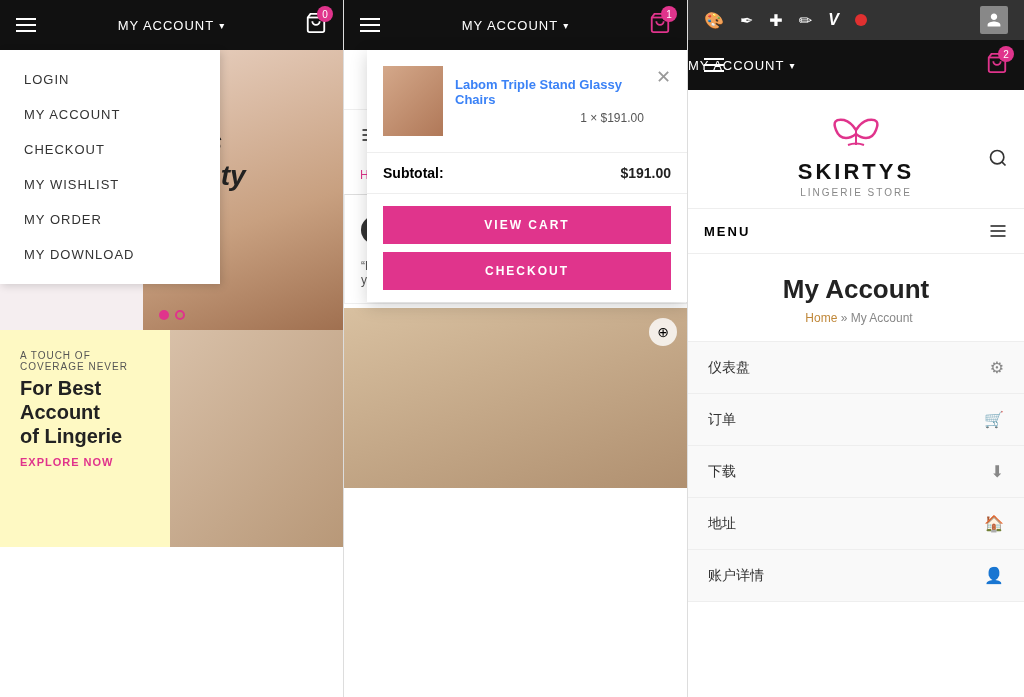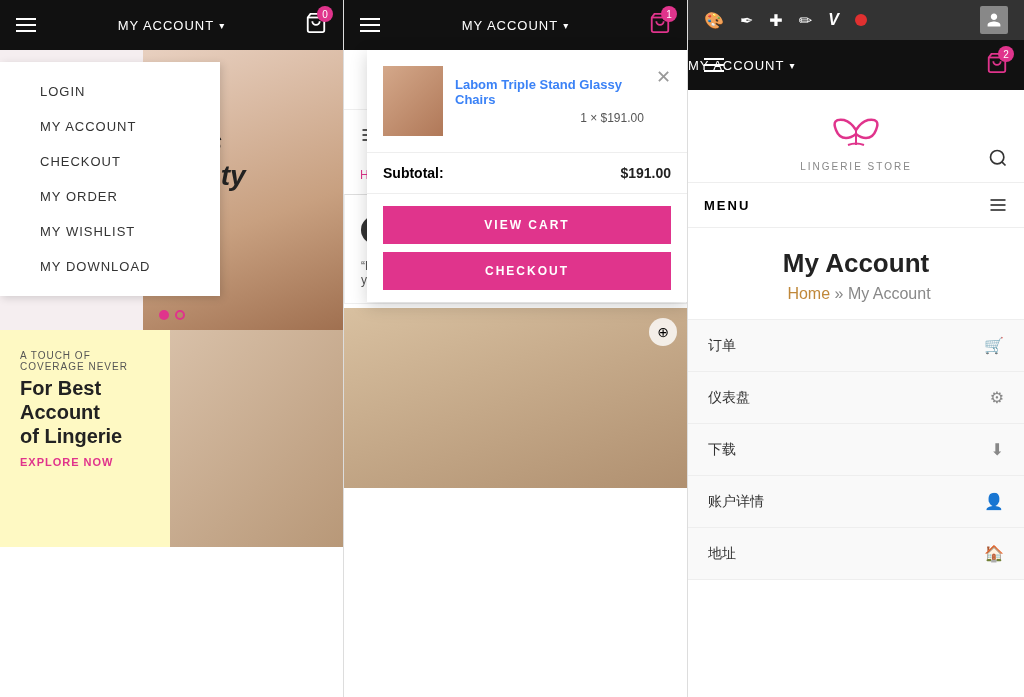--- a/index.html
+++ b/index.html
@@ -14,21 +14,21 @@
     
     .header { background: #111; color: #fff; display: flex; align-items: center; justify-content: center; height: 50px; position: relative; }
     .header-title { font-size: 13px; letter-spacing: 1px; display: flex; align-items: center; gap: 5px; }
     .header-chevron { font-size: 10px; }
     .header-cart { position: absolute; right: 16px; display: flex; align-items: center; }
     .header-menu { position: absolute; left: 16px; font-size: 18px; cursor: pointer; }
     .cart-icon-wrap { position: relative; display: inline-block; }
     .cart-count { position: absolute; top: -6px; right: -6px; background: #e0348c; color: #fff; border-radius: 50%; width: 16px; height: 16px; font-size: 10px; display: flex; align-items: center; justify-content: center; }
 
     
-    .dropdown-menu { position: absolute; top: 62px; left: 0; background: #fff; width: 220px; z-index: 100; box-shadow: 2px 2px 8px rgba(0,0,0,0.15); padding: 12px 16px; }
+    .dropdown-menu { position: absolute; top: 50px; left: 0; background: #fff; width: 220px; z-index: 100; box-shadow: 2px 2px 8px rgba(0,0,0,0.15); padding: 12px 0; }
     .dropdown-item { padding: 10px 24px; font-size: 13px; letter-spacing: 1px; color: #333; font-weight: 500; cursor: pointer; }
 
     
     .hero-left { position: relative; height: 280px; overflow: hidden; background: #f5eef0; }
     .hero-text { position: absolute; bottom: 60px; left: 20px; }
     .hero-text h2 { font-size: 28px; font-style: italic; color: #222; line-height: 1.2; }
     .shop-now-btn { background: #e0348c; color: #fff; border: none; padding: 10px 24px; font-size: 12px; letter-spacing: 2px; cursor: pointer; margin-top: 10px; }
     .carousel-dots { display: flex; gap: 6px; justify-content: center; margin-top: 8px; }
     .dot { width: 10px; height: 10px; border-radius: 50%; }
     .dot-active { background: #e0348c; }
@@ -76,21 +76,21 @@
     .right-logo-section { display: flex; flex-direction: column; align-items: center; padding: 20px 0 10px; border-bottom: 1px solid #eee; }
     .logo-bra { color: #e0348c; font-size: 40px; }
     .logo-name { font-size: 22px; font-weight: bold; letter-spacing: 3px; color: #111; }
     .logo-sub { font-size: 10px; letter-spacing: 2px; color: #888; margin-top: 2px; }
     .right-search-icon { position: absolute; right: 16px; }
     .right-menu-bar { display: flex; justify-content: space-between; align-items: center; padding: 12px 16px; border-bottom: 1px solid #eee; }
     .right-menu-label { font-size: 13px; letter-spacing: 2px; font-weight: bold; }
 
     
     .my-account-title { text-align: center; font-size: 26px; font-weight: bold; padding: 20px 0 6px; color: #222; }
-    .my-account-breadcrumb { text-align: center; font-size: 16px; color: #888; margin-bottom: 16px; padding-left: 6px; }
+    .my-account-breadcrumb { text-align: center; font-size: 12px; color: #888; margin-bottom: 16px; padding-left: 6px; }
     .my-account-breadcrumb a { color: #c0883a; text-decoration: none; }
 
     
     .account-menu { border-top: 1px solid #eee; }
     .account-menu-item { display: flex; justify-content: space-between; align-items: center; padding: 16px 20px; border-bottom: 1px solid #eee; cursor: pointer; background: #f9f9f9; }
     .account-menu-label { font-size: 14px; color: #333; }
     .account-menu-icon { color: #888; font-size: 16px; }
 
     
     .editor-toolbar { background: #333; height: 40px; display: flex; align-items: center; gap: 16px; padding: 0 16px; }
@@ -129,22 +129,22 @@
         </svg>
         <span class="cart-count">0</span>
       </div>
     </div>
   </div>
 
   <div class="dropdown-menu">
     <div class="dropdown-item">LOGIN</div>
     <div class="dropdown-item">MY ACCOUNT</div>
     <div class="dropdown-item">CHECKOUT</div>
+    <div class="dropdown-item">MY WISHLIST</div>
     <div class="dropdown-item">MY ORDER</div>
-    <div class="dropdown-item">MY WISHLIST</div>
     <div class="dropdown-item">MY DOWNLOAD</div>
   </div>
 
   <div class="hero-left" style="margin-top:0;">
     <div class="model-hero" style="background: linear-gradient(160deg, #e8d0c0 0%, #c8a080 60%, #a07050 100%);"></div>
     <div class="hero-text">
       <h2><span>Summer Flings</span><br><span>art Your Naughty Adventu</span></h2>
       <button class="shop-now-btn">SHOP NOW</button>
     </div>
     <div class="carousel-dots" style="position:absolute; bottom: 10px; left: 50%; transform:translateX(-50%);">
@@ -294,20 +294,21 @@
 
   <div class="right-logo-section">
     <div class="logo-bra">
       
       <svg width="60" height="40" viewBox="0 0 60 40">
         <path d="M10 20 Q5 8 18 10 Q25 12 30 20 Q35 12 42 10 Q55 8 50 20 Q47 28 40 28 Q35 28 30 24 Q25 28 20 28 Q13 28 10 20Z" fill="none" stroke="#e0348c" stroke-width="2.5"></path>
         <path d="M30 20 L30 35" stroke="#e0348c" stroke-width="2"></path>
         <path d="M22 35 Q30 32 38 35" stroke="#e0348c" stroke-width="2" fill="none"></path>
       </svg>
     </div>
+    <div class="logo-name">SKIRTYS</div>
     <div class="logo-sub">LINGERIE STORE</div>
   </div>
 
   <div style="position: absolute; right: 16px; top: 148px;">
     <svg width="20" height="20" viewBox="0 0 24 24" fill="none" stroke="#333" stroke-width="2">
       <circle cx="11" cy="11" r="8"></circle>
         <path d="M21 21l-4.35-4.35"></path>
     </svg>
   </div>
 
@@ -323,33 +324,33 @@
   <h1 class="my-account-title">My Account</h1>
 
   <div class="my-account-breadcrumb">
     <a style="color:#c0883a;">Home</a>
     <span> » </span>
     <span>My Account</span>
   </div>
 
   <div class="account-menu">
     <div class="account-menu-item">
+      <span class="account-menu-label">仪表盘</span>
+      <span class="account-menu-icon">⚙</span>
+    </div>
+    <div class="account-menu-item">
       <span class="account-menu-label">订单</span>
       <span class="account-menu-icon">🛒</span>
     </div>
     <div class="account-menu-item">
-      <span class="account-menu-label">仪表盘</span>
-      <span class="account-menu-icon">⚙</span>
-    </div>
-    <div class="account-menu-item">
       <span class="account-menu-label">下载</span>
       <span class="account-menu-icon">⬇</span>
     </div>
     <div class="account-menu-item">
+      <span class="account-menu-label">地址</span>
+      <span class="account-menu-icon">🏠</span>
+    </div>
+    <div class="account-menu-item">
       <span class="account-menu-label">账户详情</span>
       <span class="account-menu-icon">👤</span>
     </div>
-    <div class="account-menu-item">
-      <span class="account-menu-label">地址</span>
-      <span class="account-menu-icon">🏠</span>
-    </div>
   </div>
 </div>
 
 </body></html>

